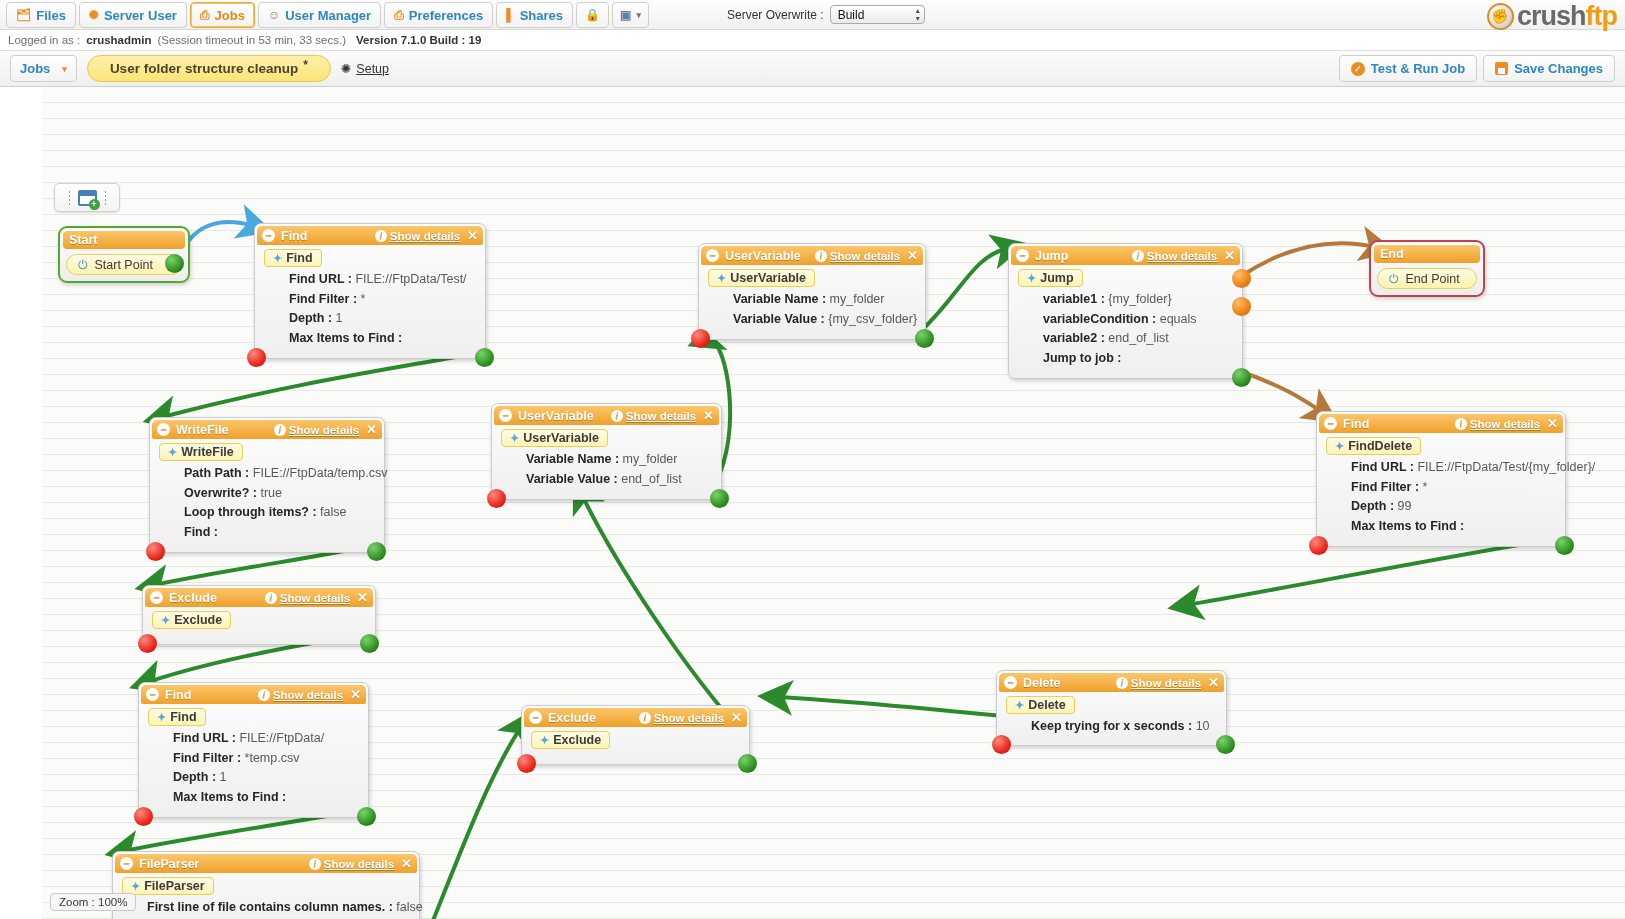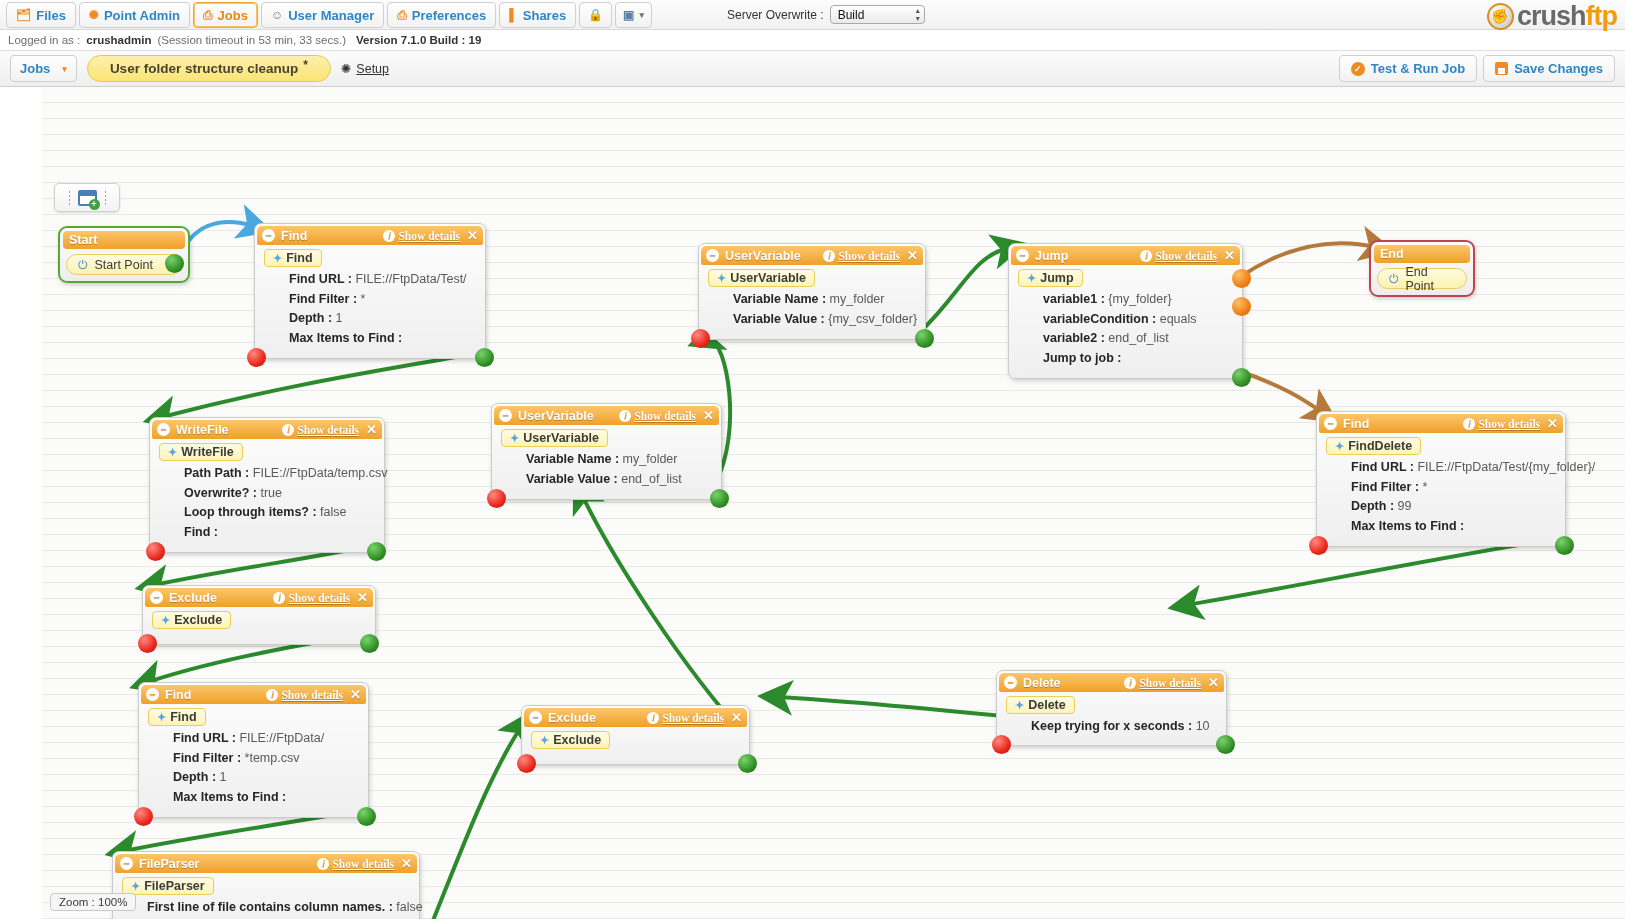--- a/index.html
+++ b/index.html
@@ -173,21 +173,21 @@
   .hdr-collapse {
     width: 13px; height: 13px; border-radius: 50%;
     background: #fff; color: #f0a02a; font-size: 11px; line-height: 12px;
     text-align: center; margin-right: 6px; font-weight: bold; cursor: pointer; flex: none;
   }
   .hdr-title { flex: 1 1 auto; white-space: nowrap; }
   .hdr-details {
     display: flex; align-items: center; gap: 3px;
     font-size: 11.5px; font-weight: bold; cursor: pointer; margin-right: 7px;
   }
-  .hdr-details .lbl { text-decoration: underline; font-family: Liberation Serif, serif; }
+  .hdr-details .lbl { text-decoration: underline; }
   .info-dot {
     width: 12px; height: 12px; border-radius: 50%;
     background: #ffffff; color: #f0a02a;
     font-size: 9px; line-height: 12px; text-align: center; font-style: italic; font-weight: bold;
   }
   .hdr-close { font-size: 13px; cursor: pointer; font-weight: bold; }
 
   .node-body { padding: 4px 8px 10px 9px; }
   .chip {
     display: inline-flex; align-items: center; gap: 4px;
@@ -242,21 +242,21 @@
 
 <div id="topbar">
 
   <div class="navgroup">
     <div class="navtab">
       <span class="navicon">🗂</span>
       <span>Files</span>
     </div>
     <div class="navtab">
       <span class="navicon">✺</span>
-      <span>Point Admin</span>
+      <span>Server User</span>
     </div>
     <div class="navtab active">
       <span class="navicon">⎙</span>
       <span>Jobs</span>
     </div>
     <div class="navtab">
       <span class="navicon" style="color:#777">☺</span>
       <span>User Manager</span>
     </div>
     <div class="navtab">
@@ -626,21 +626,21 @@
       </div>
       <div class="prop"><span class="k">Find URL :</span> <span class="v">FILE://FtpData/Test/{my_folder}/</span></div>
       <div class="prop"><span class="k">Find Filter :</span> <span class="v">*</span></div>
       <div class="prop"><span class="k">Depth :</span> <span class="v">99</span></div>
       <div class="prop"><span class="k">Max Items to Find :</span> <span class="v"></span></div>
     </div>
     <div class="port red" style="left:-8px; bottom:-9px;"></div>
     <div class="port green" style="right:-9px; bottom:-9px;"></div>
   </div>
 
-  <div class="se-node end" style="left:1327px; top:153px; width:106px;">
+  <div class="se-node end" style="left:1327px; top:153px; width:116px;">
     <div class="se-hdr">End</div>
     <div class="se-btn">
       <span class="pwr">⏻</span>
       <span>End Point</span>
     </div>
   </div>
 
   <div id="zoombox">Zoom : 100%</div>
 </div>
 

